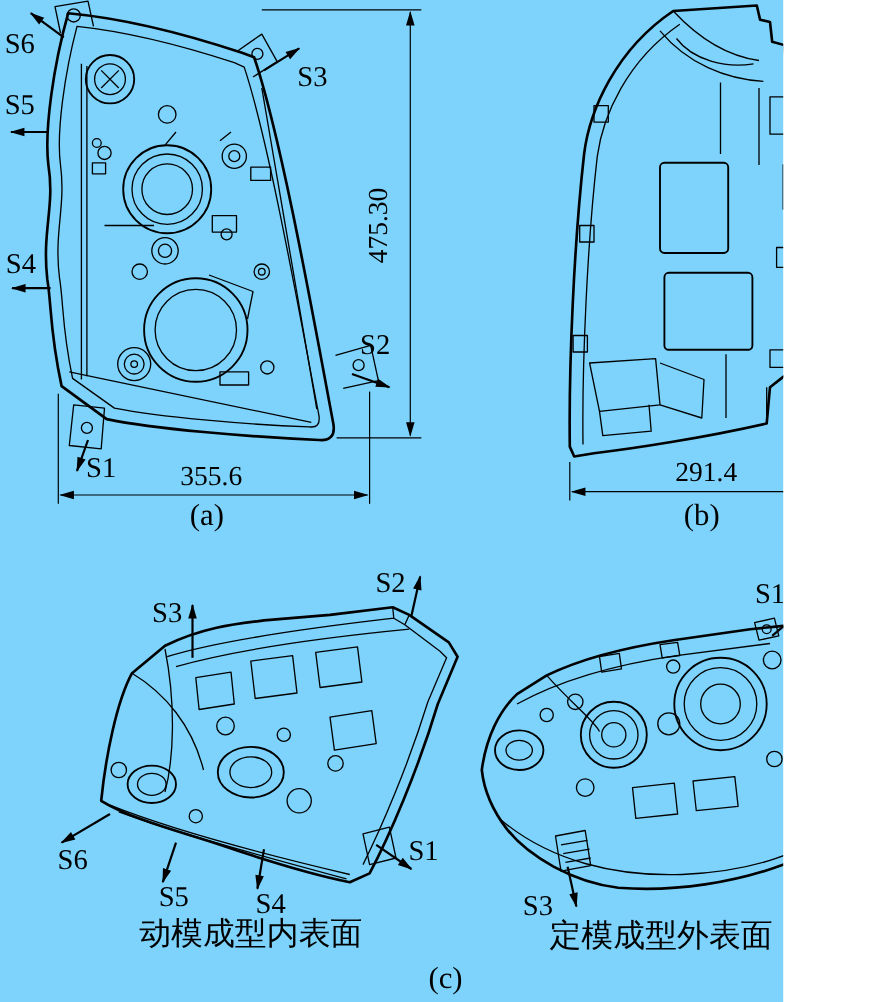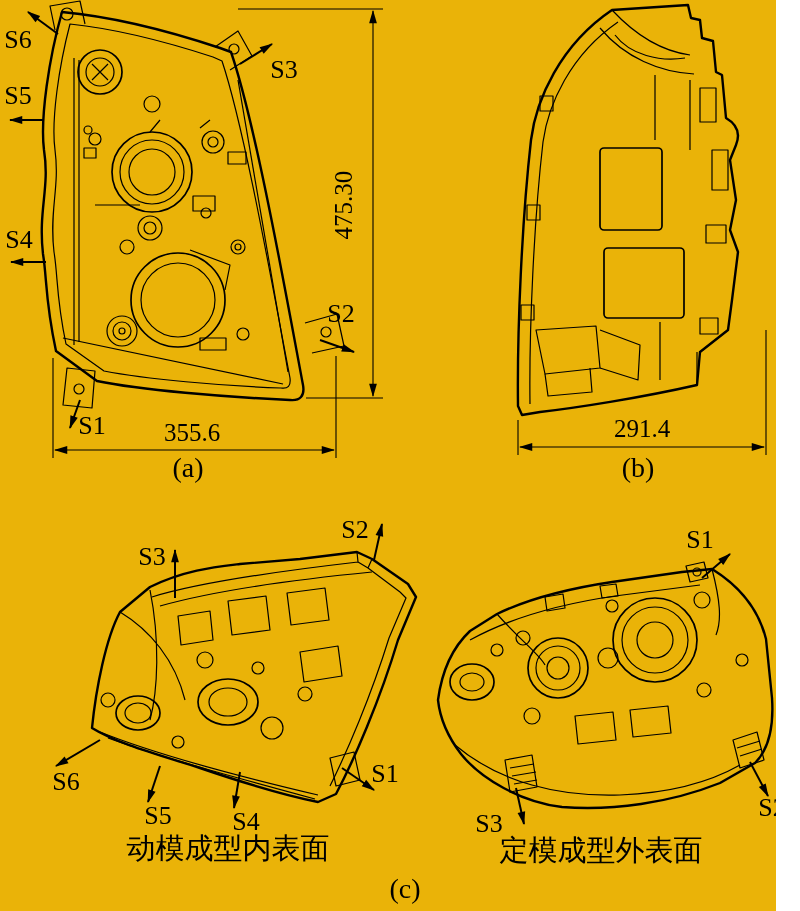--- a/index.html
+++ b/index.html
@@ -1,16 +1,16 @@
 <!DOCTYPE html>
 <html><head>
 <meta charset="utf-8">
 <style>
   html,body{margin:0;padding:0;background:#fff}
-  .fig{position:relative;width:776px;height:911px;background:#eab308;overflow:hidden}
+  .fig{position:relative;width:712px;height:911px;background:#7dd3fc;overflow:hidden}
   svg{display:block}
   .outline{fill:none;stroke:#000;stroke-width:2.4;stroke-linejoin:round;stroke-linecap:round}
   .mid{fill:none;stroke:#000;stroke-width:1.7;stroke-linejoin:round}
   .detail{fill:none;stroke:#000;stroke-width:1.2;stroke-linejoin:round}
   .dim{fill:none;stroke:#000;stroke-width:1.1}
   .arrow{fill:none;stroke:#000;stroke-width:2}
   text{text-anchor:middle}
   .slabel{font:26px "Liberation Serif",serif;fill:#000}
   .dimtext{font:25px "Liberation Serif",serif;fill:#000}
   .viewlabel{font:28px "Liberation Serif",serif;fill:#000}

